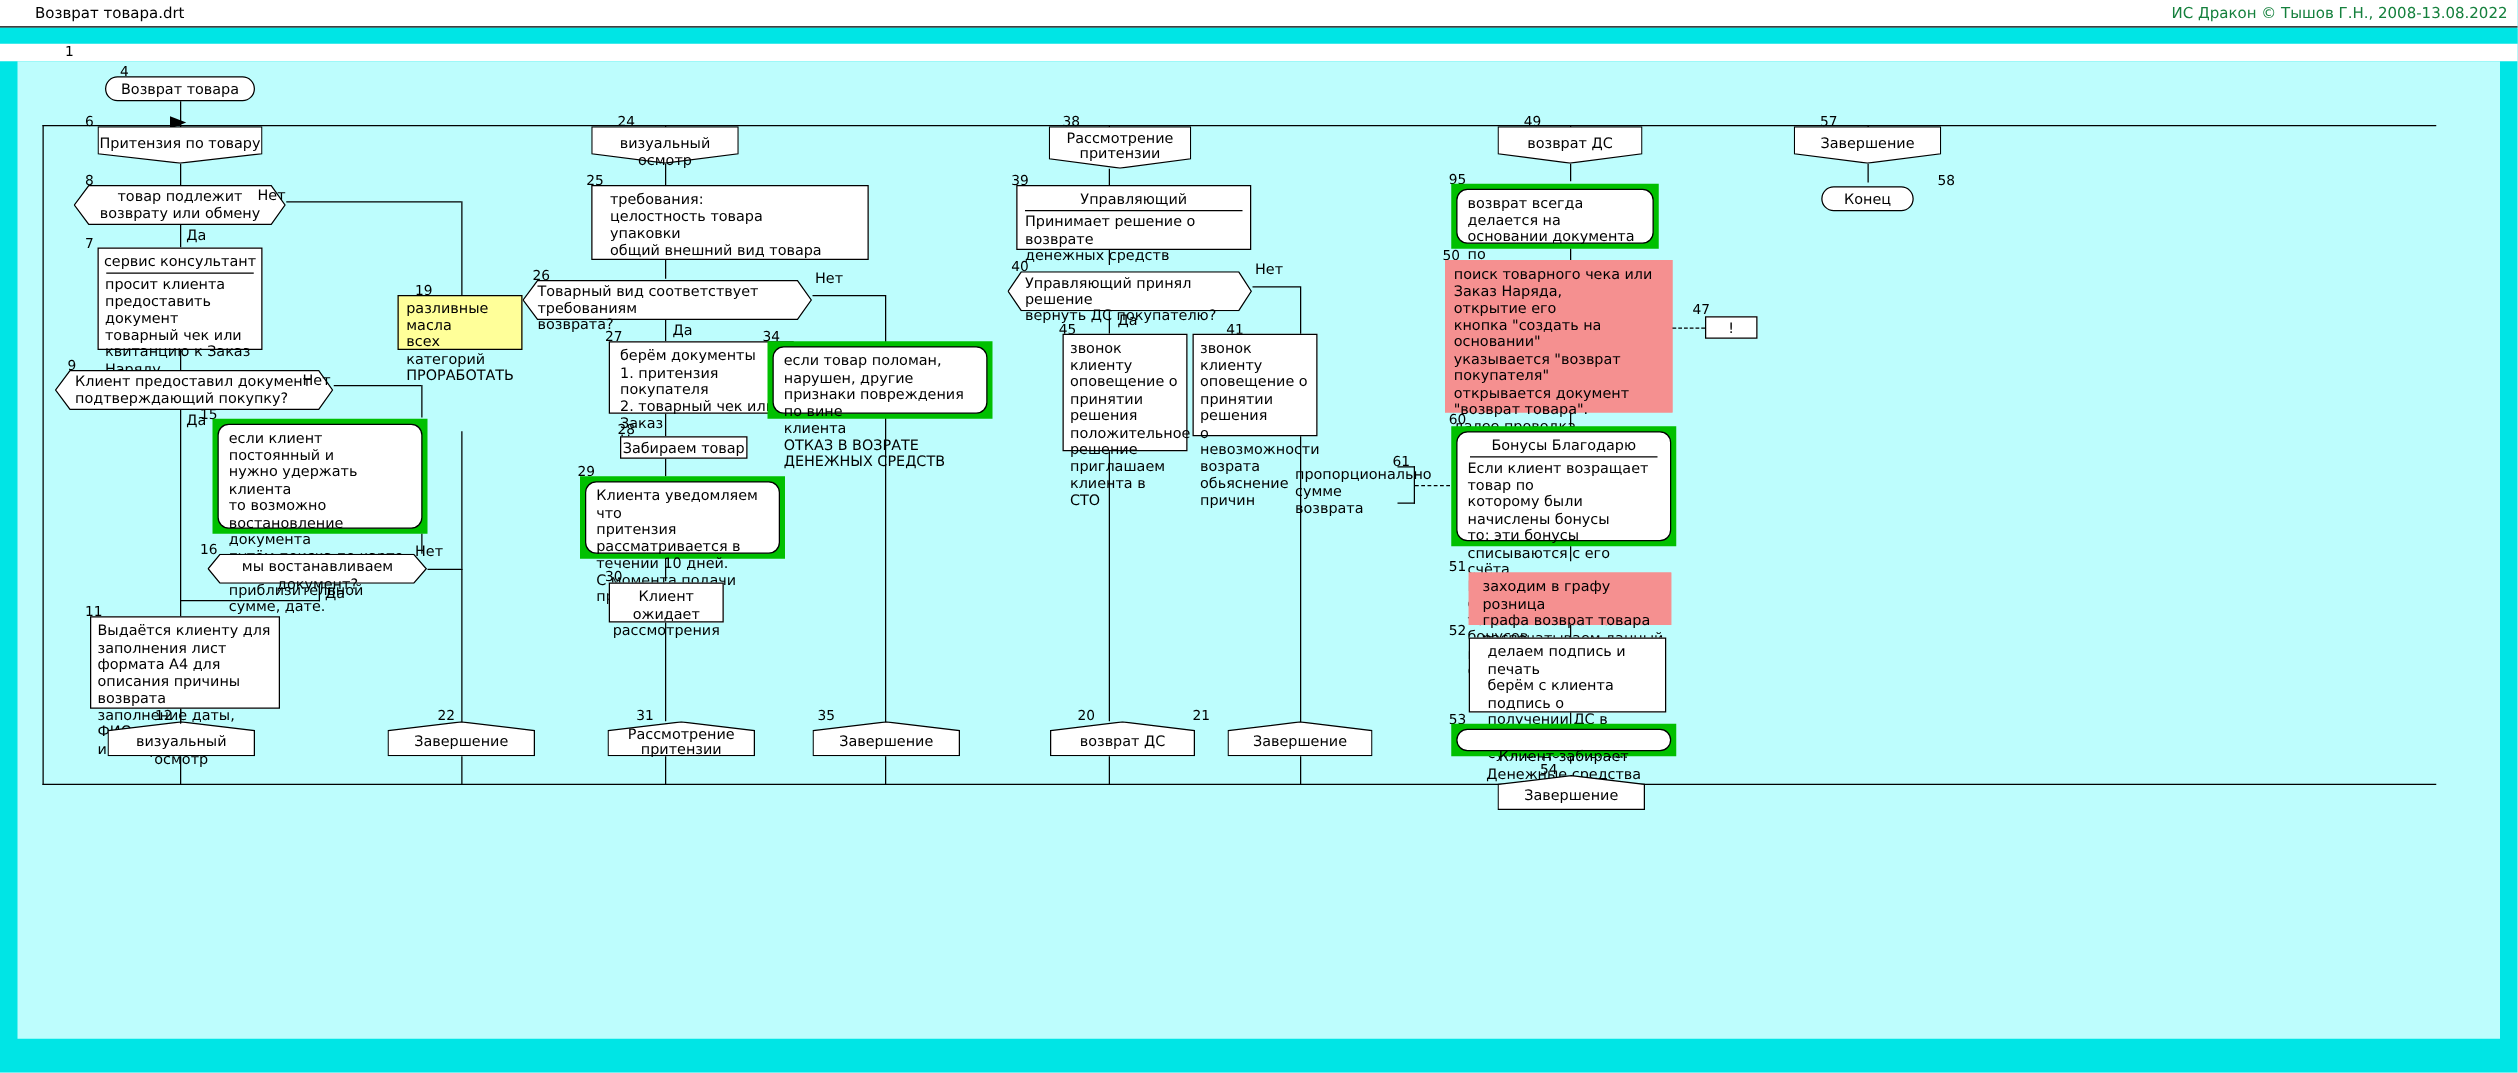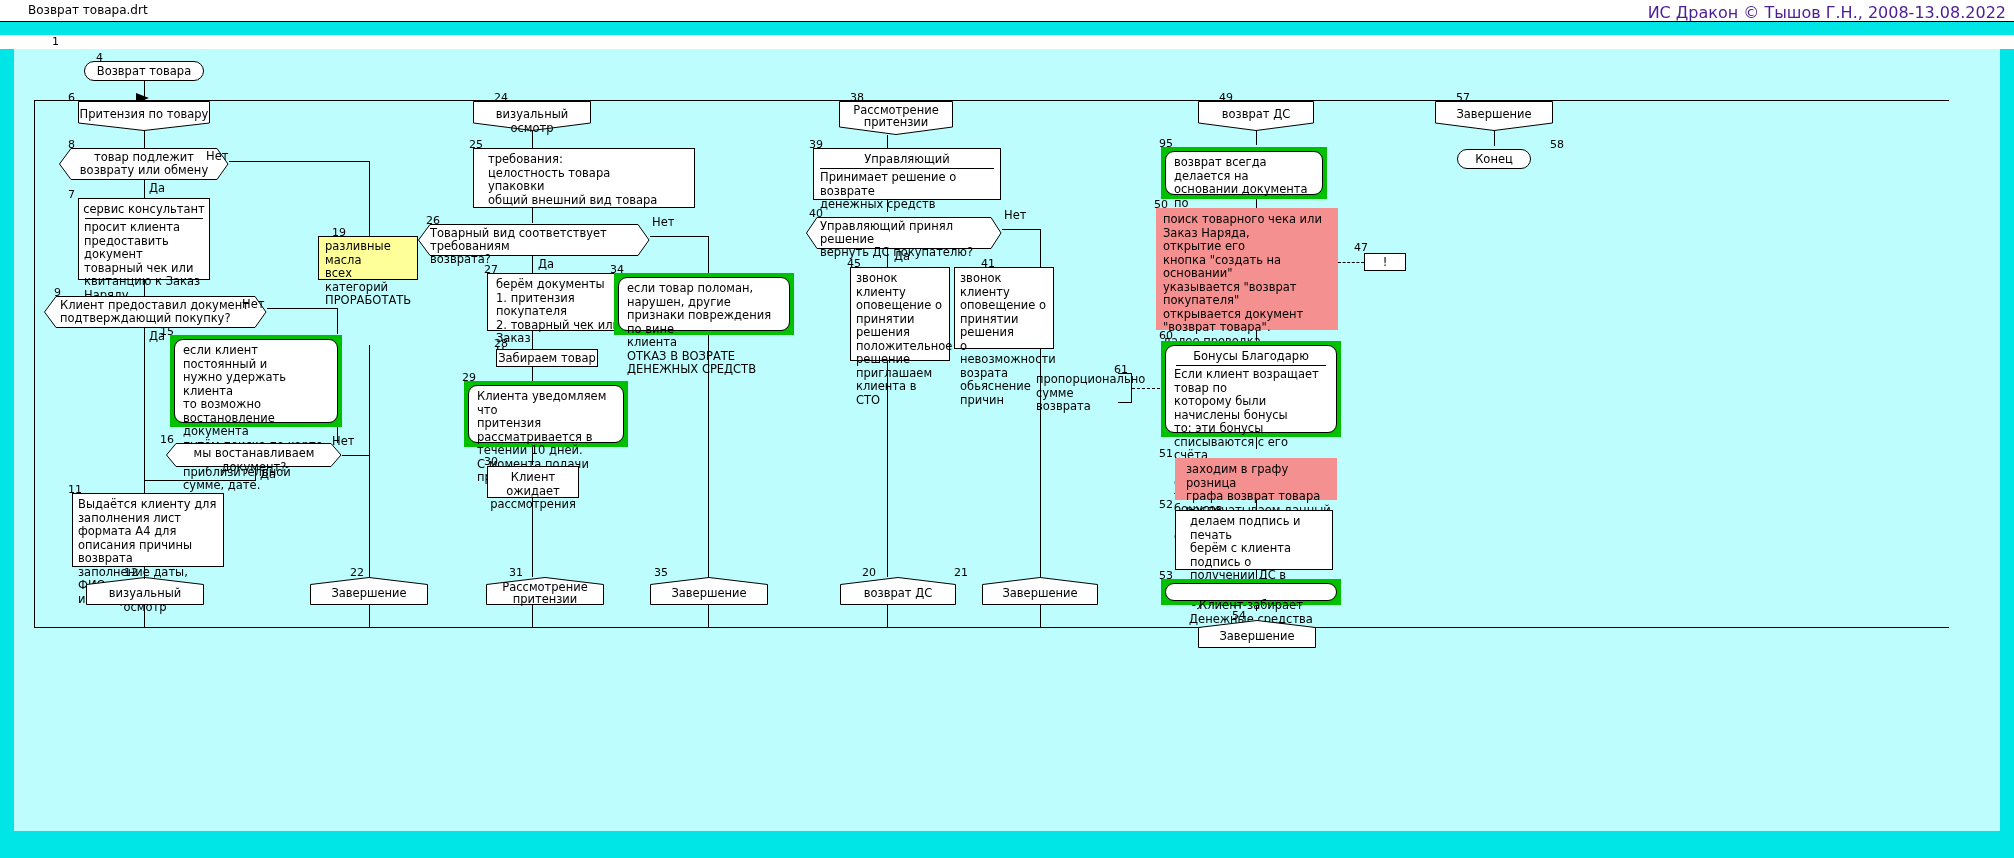--- a/index.html
+++ b/index.html
@@ -9,21 +9,21 @@
     background:#ffffff;
   }
   
   #app{position:relative;width:2014px;height:858px;background:#00e5e5;}
   #titlebar{
     position:absolute;left:0;top:0;width:2014px;height:22px;
     background:#ffffff;border-bottom:1px solid #000;
     box-sizing:border-box;
   }
   #titlebar .t-left{position:absolute;left:28px;top:3px;font-size:12px;color:#000;}
-  #titlebar .t-right{position:absolute;right:8px;top:3px;font-size:16px;color:#4c1d95;}
+  #titlebar .t-right{position:absolute;right:8px;top:3px;font-size:12px;color:#15803d;}
 
   #strip{position:absolute;left:0;top:23px;width:2014px;height:12px;background:#00e5e5;}
   #ruler{position:absolute;left:0;top:35px;width:2014px;height:14px;background:#ffffff;}
   #ruler .rnum{position:absolute;left:52px;top:0px;font-size:11px;color:#000;}
 
   #canvas{
     position:absolute;left:14px;top:49px;width:1986px;height:782px;
     background:#bdfdfd;overflow:hidden;
   }
   

